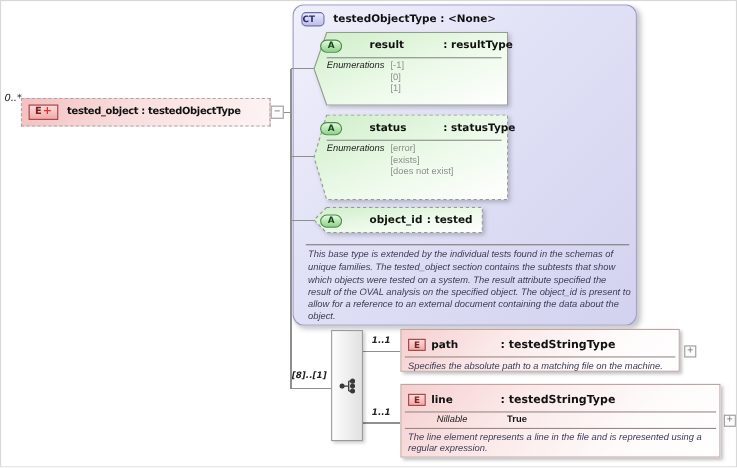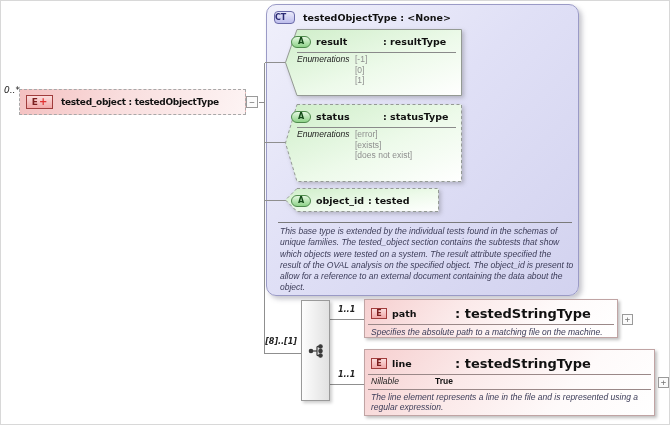--- a/index.html
+++ b/index.html
@@ -34,46 +34,46 @@
   .ct-desc{position:absolute;left:279px;top:225px;width:294px;z-index:3;
            font:italic 8.5px/11.3px "Liberation Sans",sans-serif;color:#3c3c58;}
   
   .attr{position:absolute;z-index:3;}
   .attr-bg{position:absolute;left:0;top:0;filter:drop-shadow(2px 2px 2px rgba(70,70,70,.3));}
   .attr-content{position:relative;padding:4px 4px 0 6px;}
   .attr-head{display:flex;align-items:center;height:17px;}
   .a-icon{width:20px;height:12px;box-sizing:border-box;border:1px solid #4e8a4c;border-radius:6px;flex:0 0 auto;
           background:linear-gradient(180deg,#e4f8e0,#8ed288);color:#134a18;
           font:bold 8px/10px "DejaVu Sans",sans-serif;text-align:center;margin-right:5px;}
-  .attr-name{font-weight:bold;font-size:9.5px;color:#111;width:67px;flex:0 0 auto;white-space:nowrap;}
+  .attr-name{font-weight:bold;font-size:9.5px;color:#111;width:67px;flex:0 0 auto;white-space:nowrap;margin-left:20px;}
   .attr-type{font-weight:bold;font-size:9.5px;color:#111;white-space:nowrap;text-align:right;}
   .box-sep{border-top:1px solid #8a8a8a;margin:2px 2px 0 6px;}
   .facets{margin:1px 0 0 6px;}
   .facet-row{display:flex;line-height:10.5px;}
   .flabel{width:58px;flex:0 0 auto;font:italic 8.5px/10.5px "Liberation Sans",sans-serif;color:#222;}
   .fval{font:8.5px/10.5px "Liberation Sans",sans-serif;color:#8e8e8e;}
   .fval.strong{font-weight:bold;color:#111;font-style:normal;}
   
   .seq-box{position:absolute;left:300px;top:299px;width:29px;height:101px;box-sizing:border-box;z-index:3;
            border:1px solid #9a9a9a;background:linear-gradient(90deg,#fdfdfd,#e1e1e1);
            box-shadow:2px 2px 3px rgba(0,0,0,.2);display:flex;align-items:center;justify-content:center;}
   
   .el-box{position:absolute;box-sizing:border-box;border:1px solid #c0a4a4;z-index:3;
           background:linear-gradient(130deg,#f6cfcf 0%,#fbe9e9 35%,#fefafa 70%,#ffffff 100%);
           box-shadow:2px 2px 3px rgba(0,0,0,.25);}
   .el-head{display:flex;align-items:center;padding:4px 0 0 6px;height:18px;}
   .e-icon{width:16px;height:11px;box-sizing:border-box;border:1px solid #a03c3c;flex:0 0 auto;
           background:linear-gradient(180deg,#fbdcdc,#f1a8a8);color:#7c1f1f;
           font:bold 8px/9px "DejaVu Sans",sans-serif;text-align:center;margin-right:5px;}
   .el-name{font-weight:bold;font-size:9.5px;color:#111;width:63px;flex:0 0 auto;white-space:nowrap;}
-  .el-type{font-weight:bold;font-size:13px;color:#111;white-space:nowrap;}
+  .el-type{font-weight:bold;font-size:10px;color:#111;white-space:nowrap;}
   .el-sep{border-top:1px solid #9a8888;margin:2px 3px 0 3px;}
   .el-ann{font:italic 8.5px/10.6px "Liberation Sans",sans-serif;color:#3c3c58;padding:2px 5px 16px 6px;}
   .fact-line{display:flex;padding:1px 0 0 6px;line-height:11px;}
-  .fact-line .flabel{width:40px;}
+  .fact-line .flabel{width:40px;margin-left:26px;}
   .fact-line .fval.strong{font-size:8.5px;margin-left:24px;}
   svg.wires{position:absolute;left:0;top:0;z-index:2;pointer-events:none;}
   .seq-icon,.attr-bg{pointer-events:none;}
 </style>
 </head>
 <body>
 
 <div class="stage">
 
   <svg class="wires" width="670" height="425">

